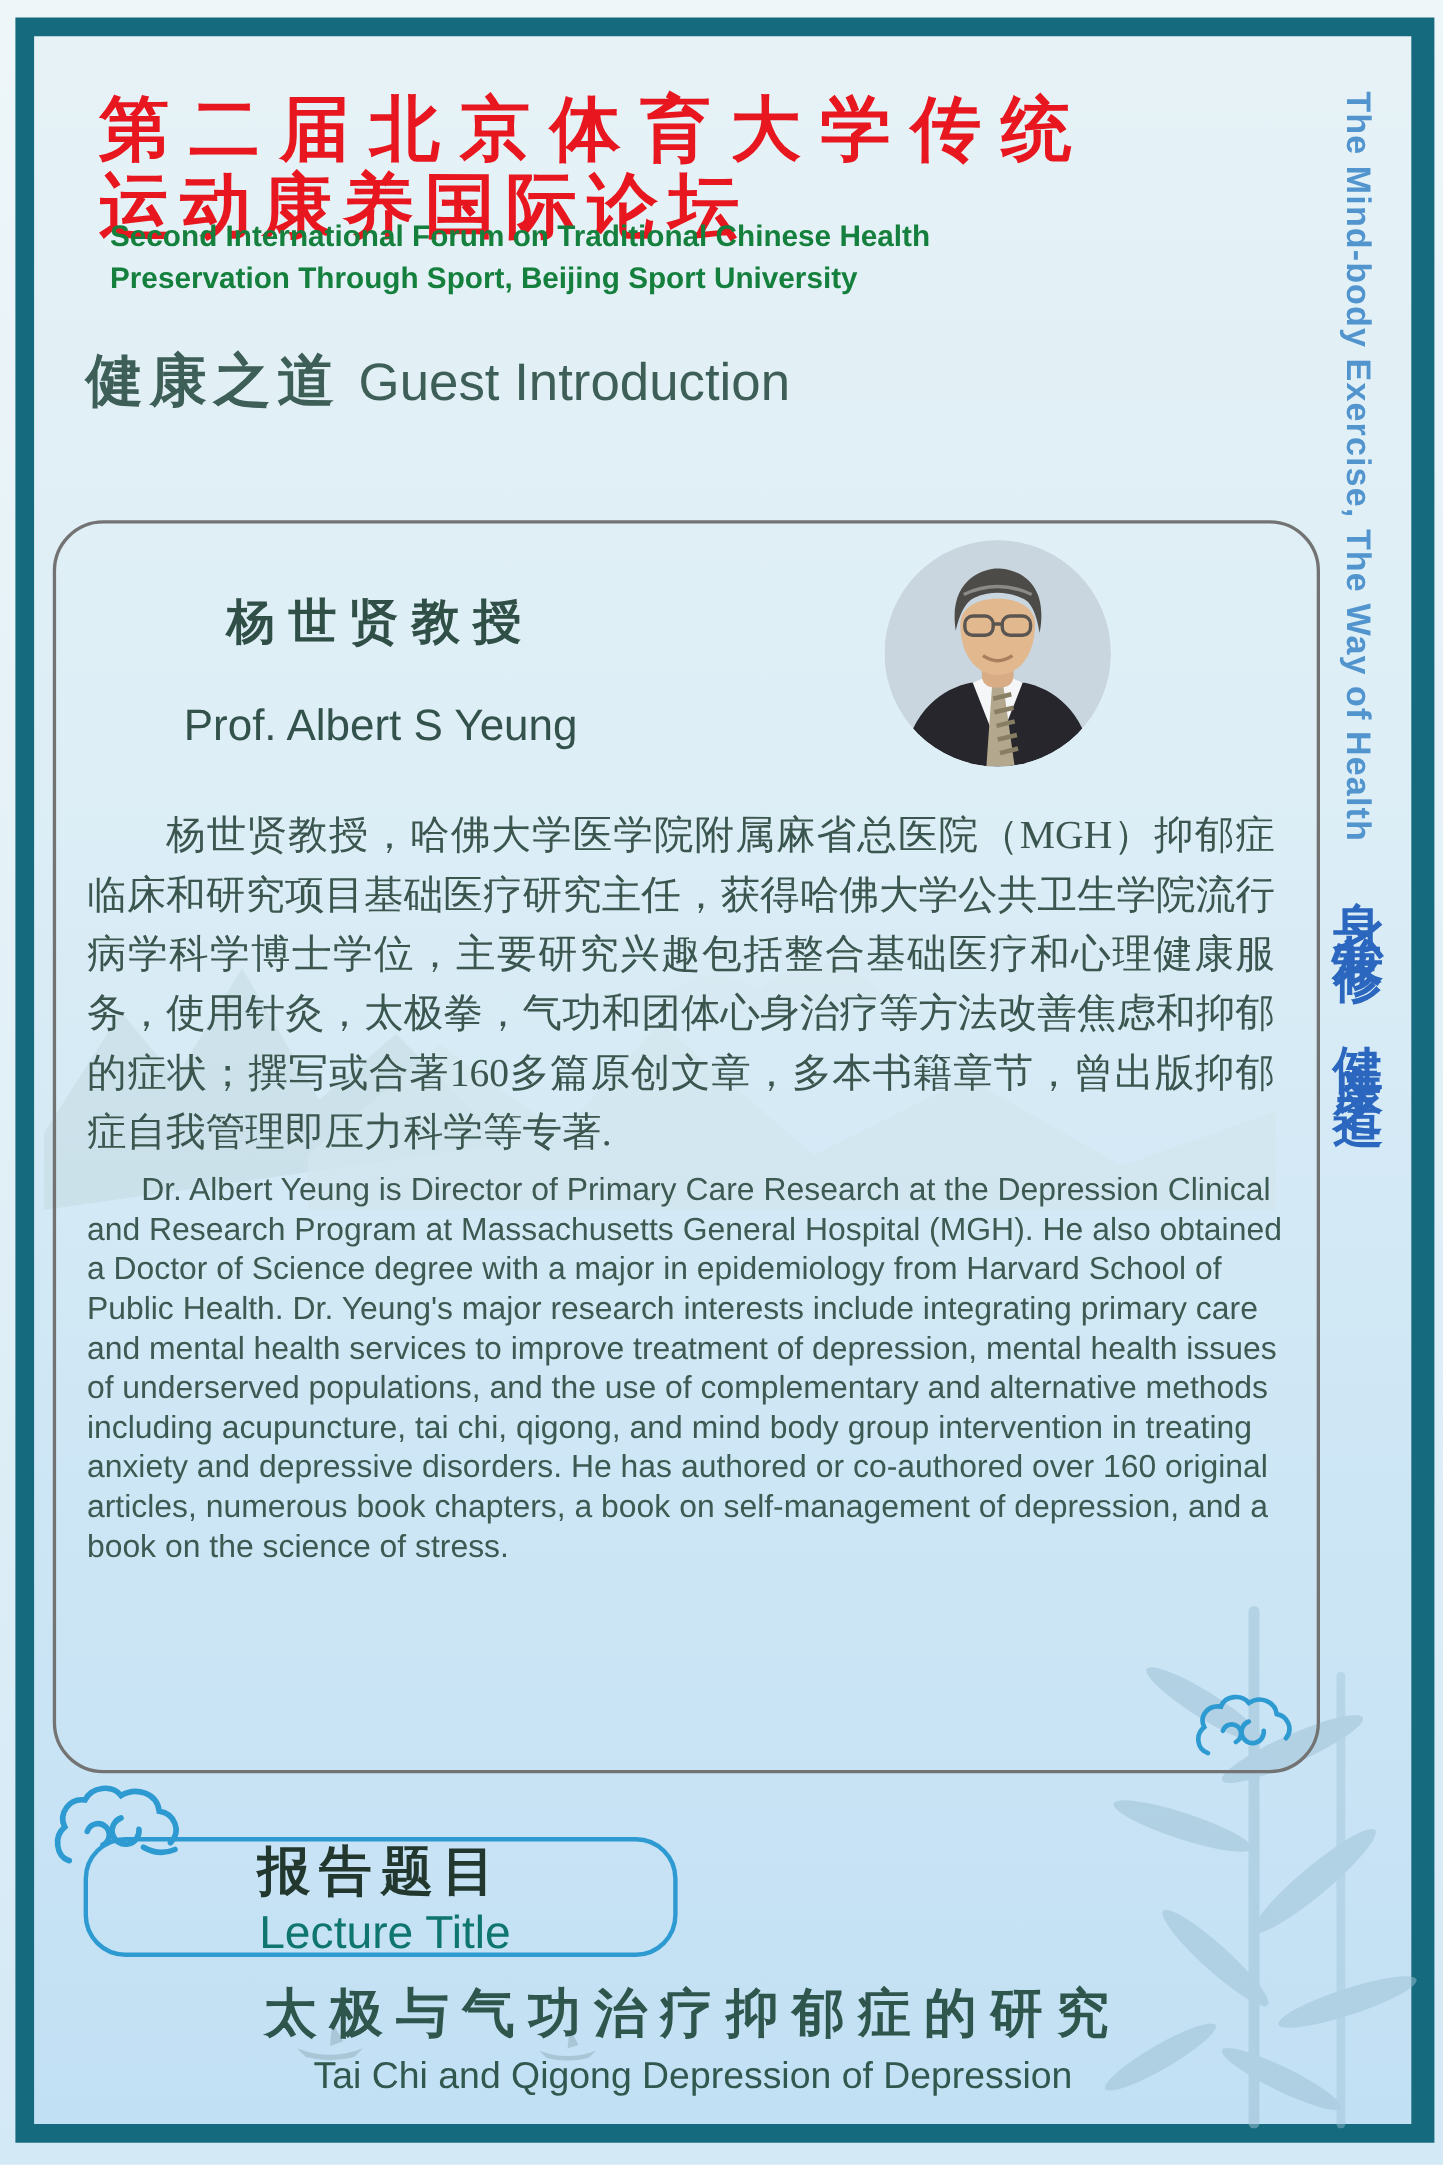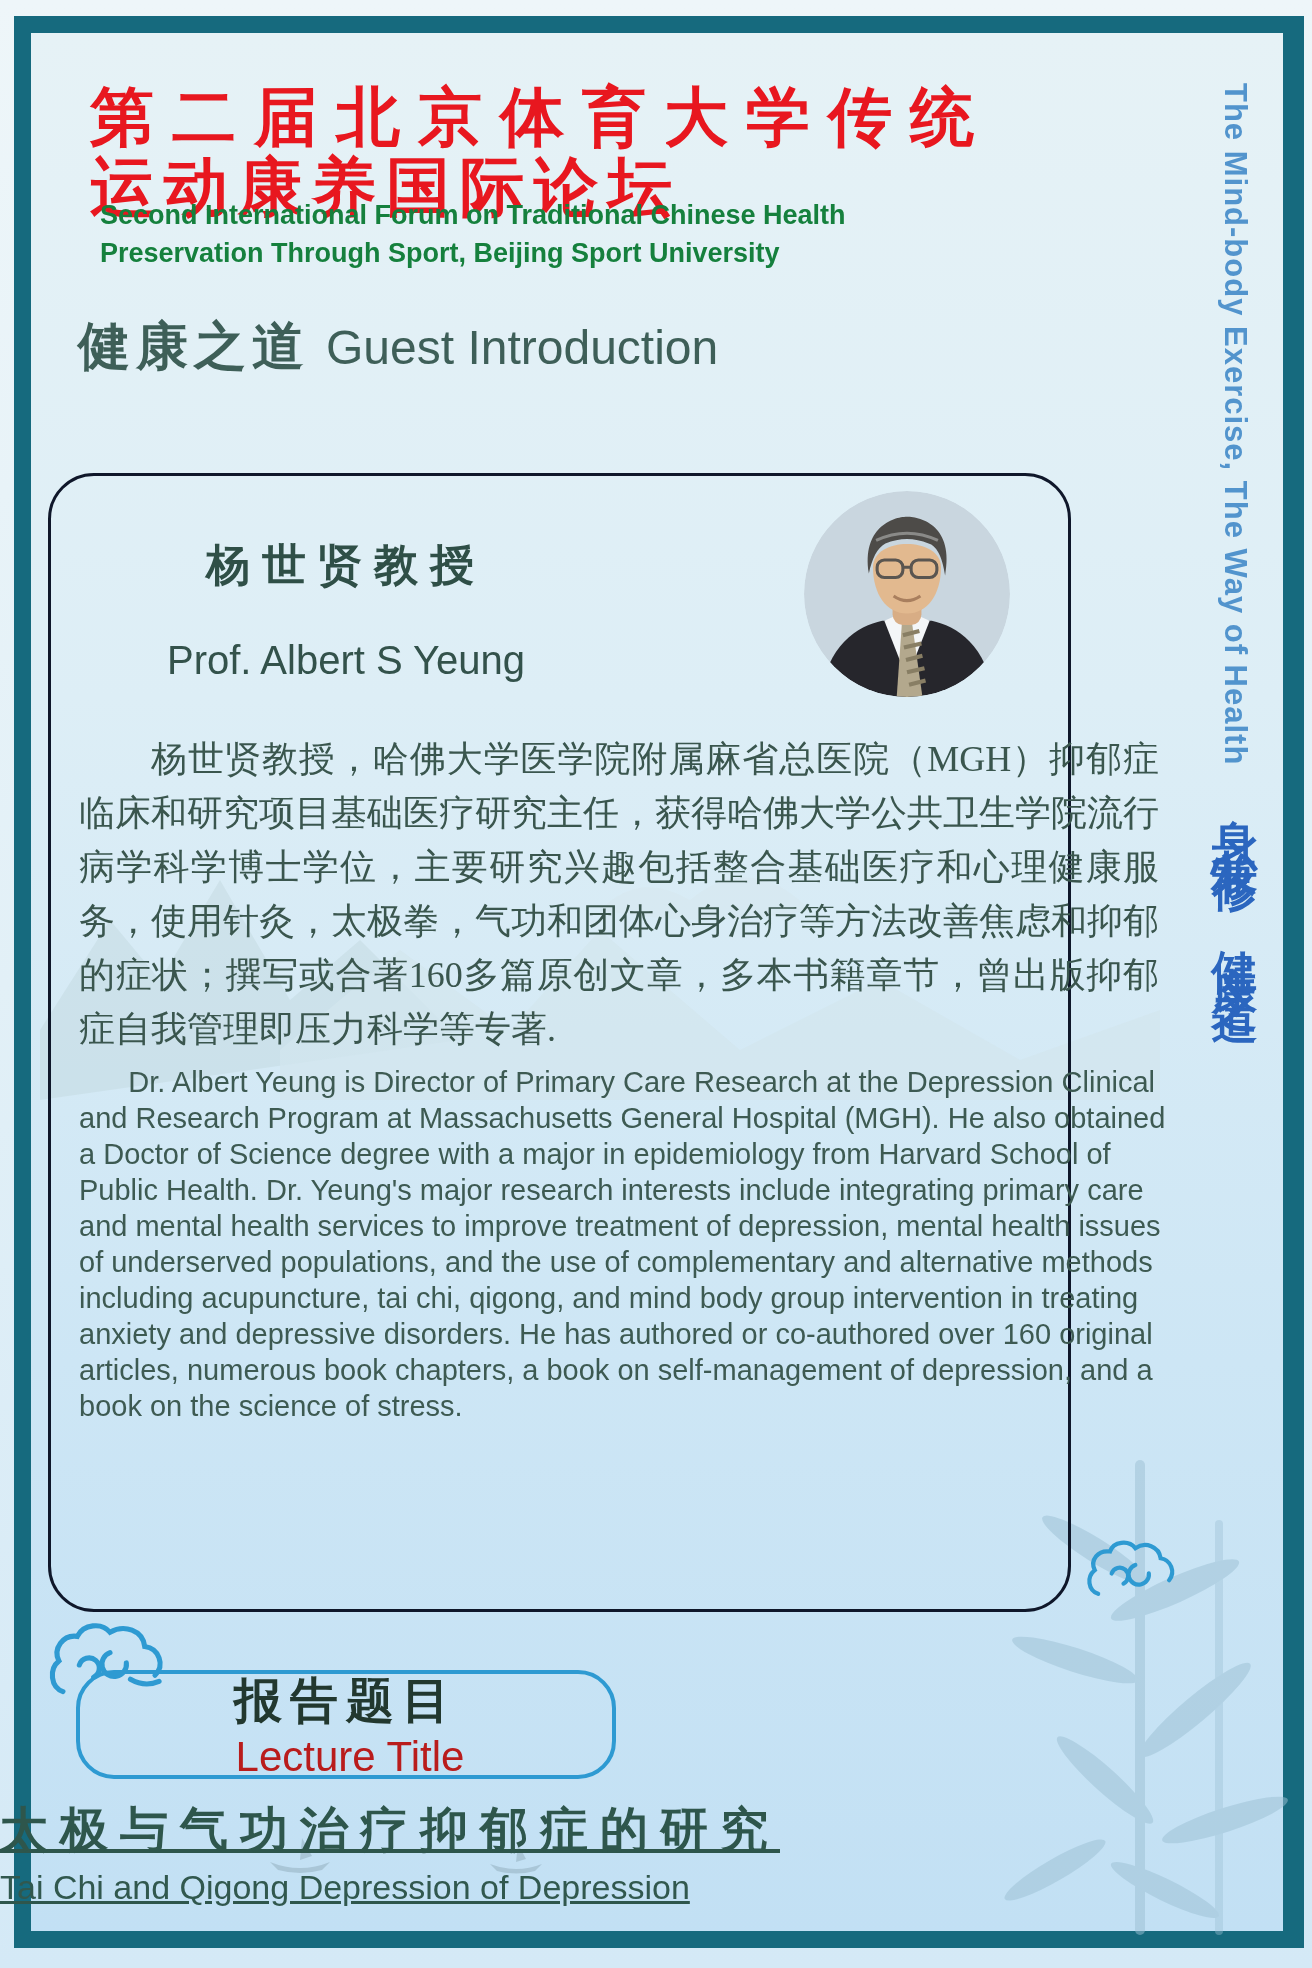--- a/index.html
+++ b/index.html
@@ -29,22 +29,22 @@
   .title-zh{position:absolute;left:90px;color:#e8171f;font-weight:700;font-size:64px;line-height:64px;}
   .title-zh.l1{top:86px;letter-spacing:18px;}
   .title-zh.l2{top:156px;letter-spacing:10px;}
   .subtitle-en{position:absolute;left:100px;top:196px;color:#15803d;font-size:27px;line-height:38px;font-weight:600;}
 
   .section-heading{position:absolute;left:78px;top:312px;display:flex;align-items:baseline;color:#3e5f58;}
   .sh-zh{font-size:52px;font-weight:700;letter-spacing:6px;}
   .sh-en{font-size:48px;margin-left:16px;}
 
   
-  .guest-card{position:absolute;left:48px;top:473px;width:1023px;height:1139px;
-    box-sizing:border-box;border:3px solid #0f172a;border-radius:46px;}
+  .guest-card{position:absolute;left:48px;top:473px;width:1152px;height:1139px;
+    box-sizing:border-box;border:3px solid #737373;border-radius:46px;}
   .guest-name-zh{position:absolute;left:90px;top:60px;width:410px;text-align:center;
     font-size:44px;font-weight:700;letter-spacing:12px;color:#2f4f47;}
   .guest-name-en{position:absolute;left:55px;top:118px;width:480px;text-align:center;
     font-size:40px;color:#33524b;margin-top:44px;}
   .guest-photo{position:absolute;left:753px;top:15px;width:206px;height:206px;border-radius:50%;overflow:hidden;}
   .bio-zh{position:absolute;left:28px;top:256px;width:1080px;font-size:36px;line-height:54px;
     text-indent:2em;text-align:justify;color:#3a564e;}
   .bio-en{position:absolute;left:28px;top:588px;width:1088px;font-size:29px;line-height:36px;
     text-indent:1.7em;color:#3d5a52;}
 
@@ -53,24 +53,24 @@
     display:flex;flex-direction:column;align-items:center;padding-top:50px;box-sizing:border-box;}
   .sidebar-en{writing-mode:vertical-rl;text-orientation:mixed;font-size:31px;font-weight:700;
     color:#5294cd;letter-spacing:1px;}
   .sidebar-zh{writing-mode:vertical-rl;text-orientation:upright;font-size:46px;font-weight:700;
     color:#2b66bf;letter-spacing:16px;margin-top:18px;}
 
   
   .lecture-box{position:absolute;left:76px;top:1670px;width:540px;height:109px;box-sizing:border-box;
     border:4px solid #2e9ad2;border-radius:38px;display:flex;align-items:center;justify-content:center;flex-direction:column;}
   .lecture-zh{font-size:48px;font-weight:700;letter-spacing:8px;color:#22382f;}
-  .lecture-en{font-size:42px;color:#b91c1c;margin-left:8px;}
+  .lecture-en{font-size:42px;color:#0f766e;margin-left:8px;}
 
   
-  .final-titles{position:absolute;left:0;top:1798px;width:1260px;text-align:left;color:#2e564c;text-decoration:underline;}
+  .final-titles{position:absolute;left:0;top:1798px;width:1260px;text-align:center;color:#2e564c;}
   .final-zh{font-size:48px;font-weight:700;letter-spacing:12px;}
   .final-en{font-size:34px;margin-top:6px;color:#31584e;}
 </style>
 </head>
 <body>
 
 <div class="frame"></div>
 
 <svg class="deco mountains" viewBox="0 0 1120 310">
   <path d="M0 240 L70 130 L120 190 L180 90 L250 210 L320 150 L420 250 L0 310 Z" fill="#c2d8de"></path>

